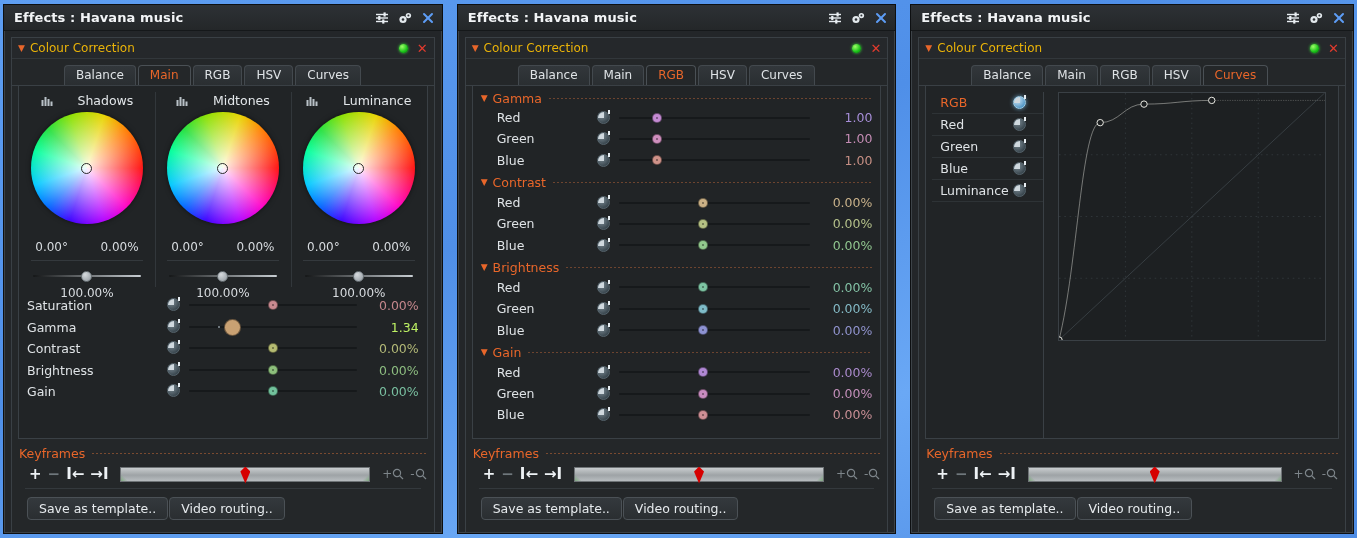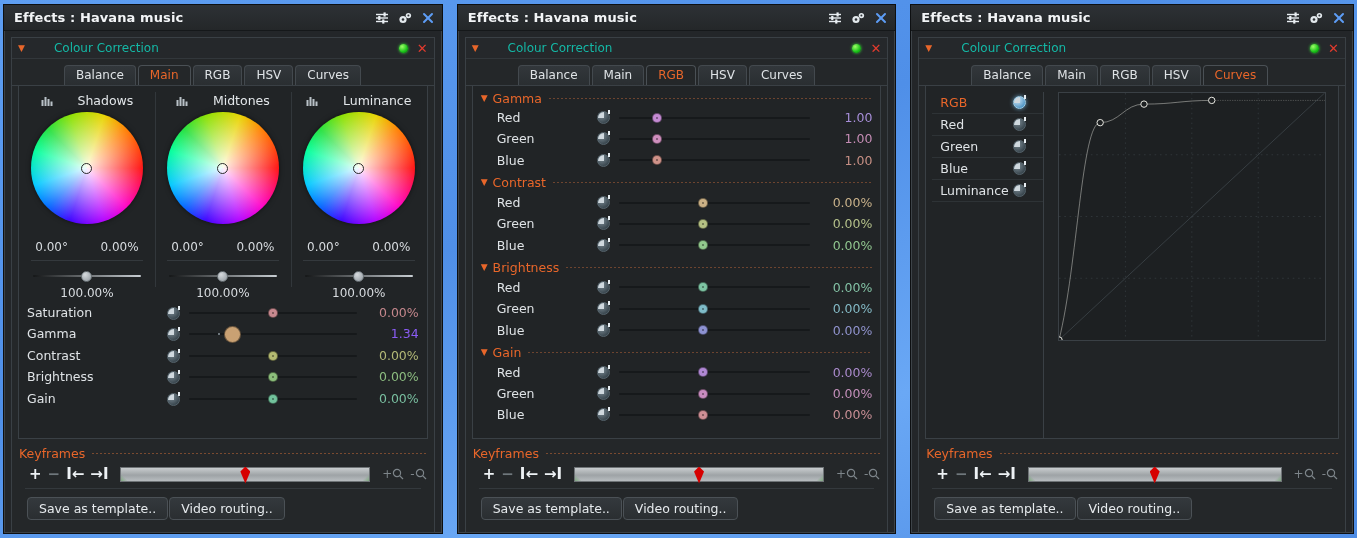--- a/index.html
+++ b/index.html
@@ -49,21 +49,21 @@
   }
   .fx-head {
     height: 21px; display: flex; align-items: center;
     padding: 0 6px 0 6px;
     border-bottom: 1px solid #32373b;
     background: #25282b;
   }
   .tri {
     color: #e8662a; font-size: 9px; margin-right: 5px; line-height: 1;
   }
-  .fx-name { color: #14b8a6; font-size: 12px; flex: 1; margin-left: 24px; }
+  .fx-name { color: #eab308; font-size: 12px; flex: 1; }
   .led {
     width: 9px; height: 9px; border-radius: 50%;
     background: radial-gradient(circle at 35% 30%, #9cff66, #18c018 60%, #0d7d0d);
     box-shadow: 0 0 3px #3ddc3d;
     margin-right: 9px;
   }
   .xclose { color: #e23b2e; font-size: 13px; font-weight: bold; line-height: 1; }
 
   
   .tabs {
@@ -136,21 +136,21 @@
   .wknob {
     position: absolute; top: 0; left: 50%; width: 11px; height: 11px;
     margin-left: -5.5px; border-radius: 50%;
     background: radial-gradient(circle at 35% 30%, #d6dade, #8f979d);
     border: 1px solid #6b7378;
   }
   .wpct { text-align: center; color: #d7dbdf; font-size: 12px; margin-top: 5px; }
 
   
   .rows { padding: 5px 8px 0 8px; }
-  .row { display: flex; align-items: flex-end; height: 21.5px; }
+  .row { display: flex; align-items: flex-start; height: 21.5px; }
   .row-label { width: 140px; color: #dfe3e6; font-size: 12.5px; }
   .knob-btn {
     width: 13px; height: 13px; position: relative; flex: 0 0 13px; margin-right: 9px;
   }
   .knob-btn .k {
     position: absolute; inset: 0; border-radius: 50%;
     background: radial-gradient(circle at 32% 28%, #7d8c95, #39464e 75%);
     border: 1px solid #55636b;
   }
   .knob-btn .pie {
@@ -422,21 +422,21 @@
               <span class="knob-btn">
                 <span class="k"></span>
                 <span class="pie"></span>
                 <span class="stem"></span>
               </span>
               <span class="srail">
                 <span class="strack"></span>
                 <span class="sdot-mini" style="left:17%"></span>
                 <span class="sknob big" style="left:26%;background:radial-gradient(circle at 35% 30%, #c9a173, #c9a173)"></span>
               </span>
-              <span class="sval" style="color:#8b5cf6">1.34</span>
+              <span class="sval" style="color:#bef264">1.34</span>
             </div>
             <div class="row">
               <span class="row-label">Contrast</span>
               <span class="knob-btn">
                 <span class="k"></span>
                 <span class="pie"></span>
                 <span class="stem"></span>
               </span>
               <span class="srail">
                 <span class="strack"></span>

